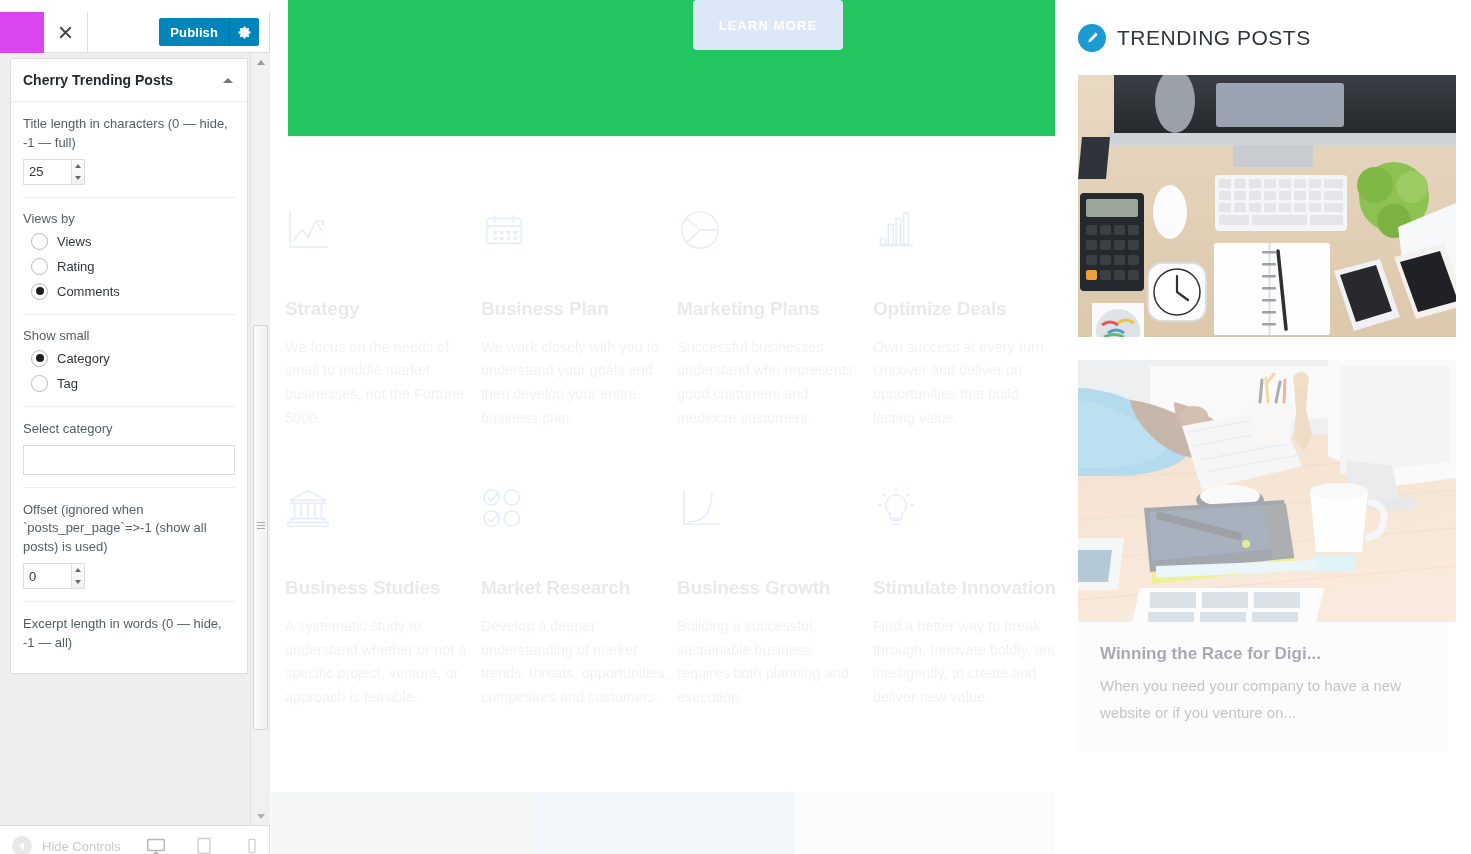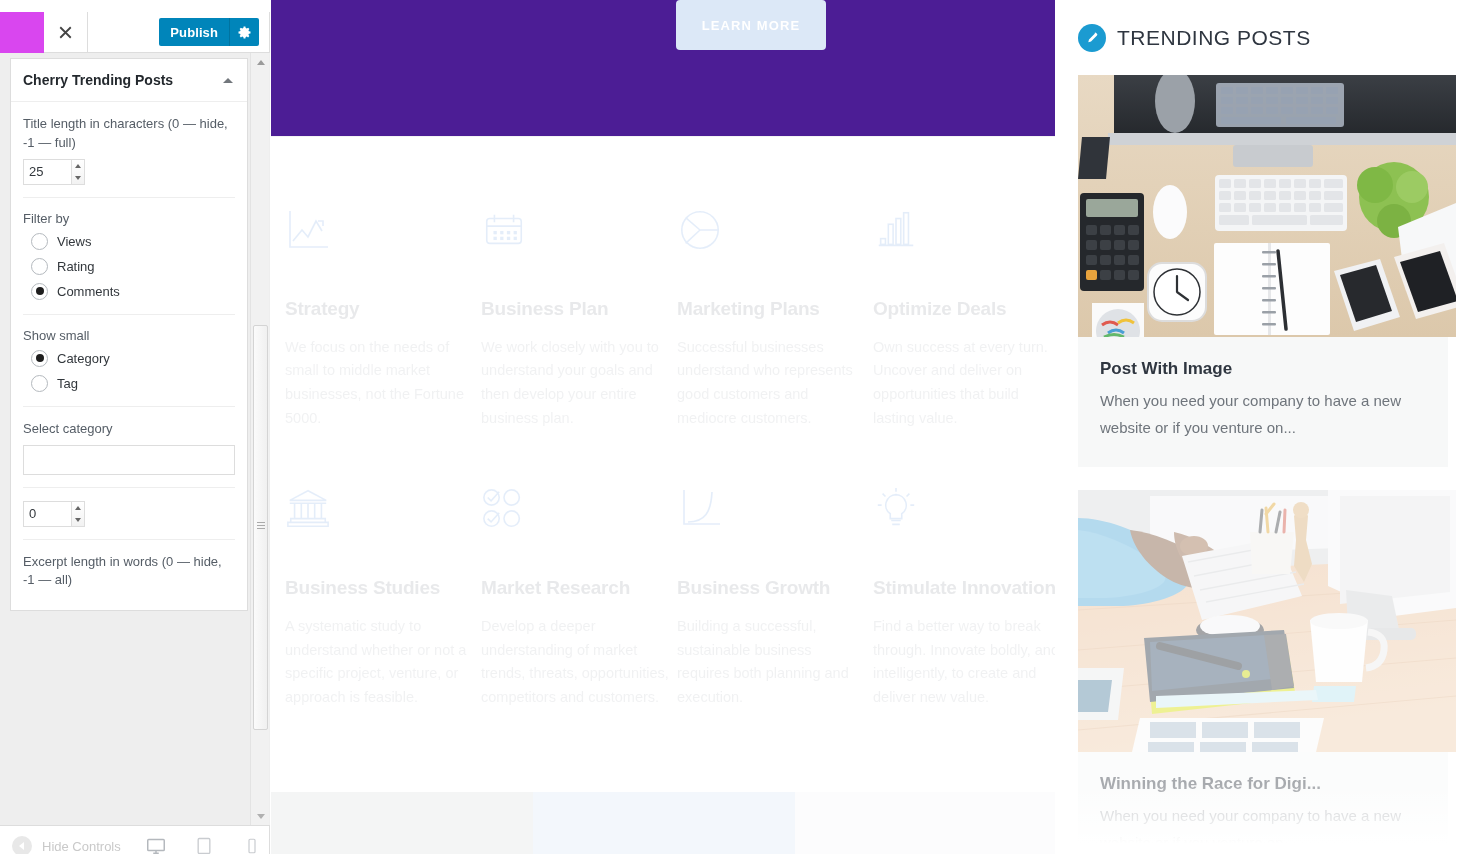--- a/index.html
+++ b/index.html
@@ -241,23 +241,23 @@
   }
 
   
   .preview {
     position: absolute; left: 271px; top: 0;
     width: 784px; height: 854px;
     background: #fff;
     overflow: hidden;
   }
   .hero-band {
-    position: absolute; left: 0; top: 0;
+    position: absolute; left: 17px; top: 0;
     width: 784px; height: 137px;
-    background: #4c1d95;
+    background: #22c55e;
     border-bottom: 1px solid #f3f3f4;
     padding-left: 43px;
   }
   .learn-more {
     position: absolute; left: 405px; top: 0px;
     width: 150px; height: 50px;
     background: #dce8f7;
     border-radius: 4px;
     display: flex; align-items: center; justify-content: center;
     color: #fff;
@@ -370,21 +370,21 @@
                     <i class="ar-up"></i>
                   </span>
                 <span>
                     <i class="ar-dn"></i>
                   </span>
               </div>
             </div>
           </div>
 
           <div class="ctrl">
-            <span class="group-label">Filter by</span>
+            <span class="group-label">Views by</span>
             <div class="radio-row">
               <span class="radio"></span>
               <span>Views</span>
             </div>
             <div class="radio-row">
               <span class="radio"></span>
               <span>Rating</span>
             </div>
             <div class="radio-row">
               <span class="radio on"></span>
@@ -404,20 +404,21 @@
             </div>
           </div>
 
           <div class="ctrl">
             <label class="ctrl-label">Select category</label>
             <input class="txt-input" type="text" style="height: 30px;" value="">
           </div>
 
 
           <div class="ctrl">
+            <label class="ctrl-label">Offset (ignored when `posts_per_page`=&gt;-1 (show all posts) is used)</label>
             <div class="num-wrap">
               <input class="num-input" type="text" value="0" style="">
               <div class="spin">
                 <span>
                     <i class="ar-up"></i>
                   </span>
                 <span>
                     <i class="ar-dn"></i>
                   </span>
               </div>
@@ -751,24 +752,20 @@
 
         <rect x="14" y="228" width="52" height="34" fill="#fafafa"></rect>
         <circle cx="40" cy="256" r="22" fill="#dfe2e6"></circle>
         <g stroke-width="3" fill="none">
           <path d="M24 250q8-6 16 0" stroke="#e05a4f"></path>
             <path d="M30 258q8-6 16 0" stroke="#4a9fd4"></path>
           <path d="M40 248q8-6 16 0" stroke="#f0c23a"></path>
             <path d="M26 262q10-5 20 0" stroke="#63b86a"></path>
         </g>
       </svg>
-      <div class="post-body">
-        <h3>Post With Image</h3>
-        <p>When you need your company to have a new website or if you venture on...</p>
-      </div>
     </div>
 
     <div class="post faded">
       <svg class="post-img" viewBox="0 0 378 262" preserveAspectRatio="xMidYMid slice">
         <defs>
           <linearGradient id="wood" x1="0" y1="0" x2="0.2" y2="1">
             <stop offset="0" stop-color="#e5b287"></stop>
               <stop offset="1" stop-color="#f0cfae"></stop>
           </linearGradient>
         </defs>

